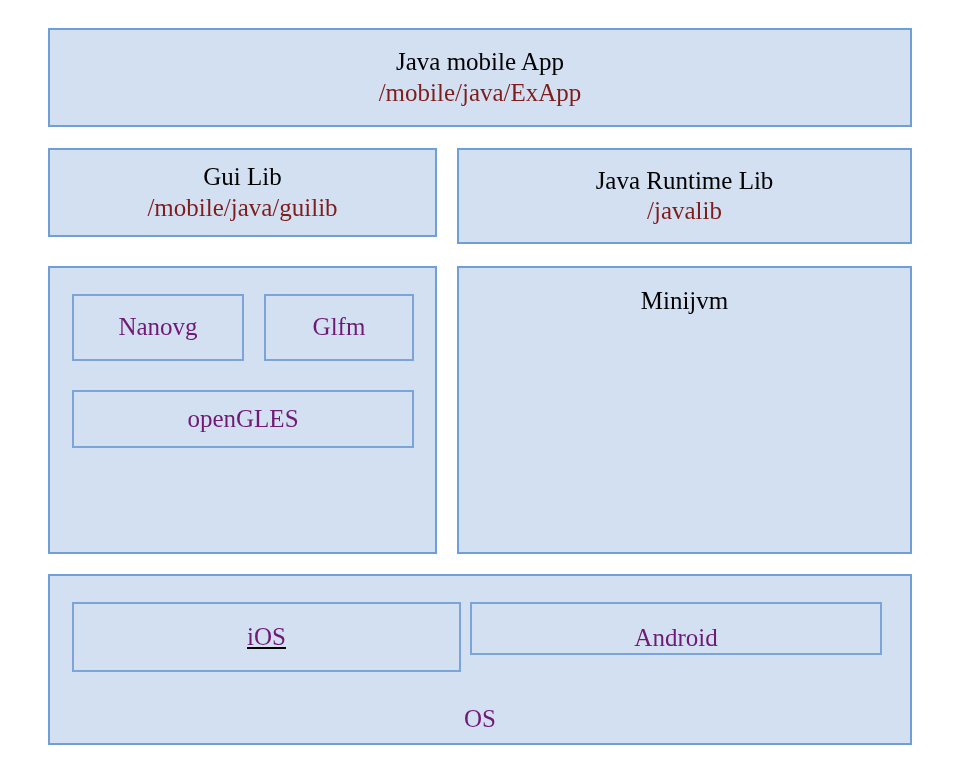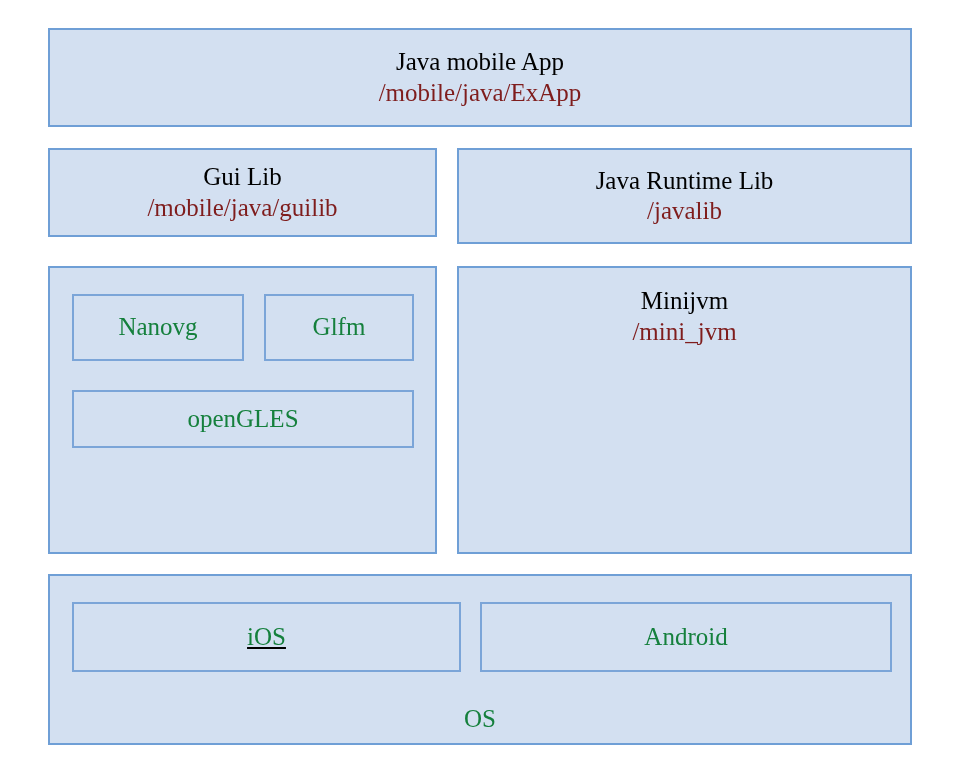--- a/index.html
+++ b/index.html
@@ -52,21 +52,21 @@
     white-space: nowrap;
   }
   .path {
     color: #7f1d1d;
     font-size: 25px;
     line-height: 1.22;
     text-align: center;
     white-space: nowrap;
   }
   .label {
-    color: #15803d;
+    color: #701a75;
     font-size: 25px;
     line-height: 1.22;
     text-align: center;
     white-space: nowrap;
   }
 
   
   #app-box { left: 48px; top: 28px; width: 864px; height: 99px; }
 
   
@@ -93,21 +93,21 @@
     justify-content: flex-start;
     padding-top: 18px;
   }
 
   
   #os-box {
     left: 48px; top: 574px; width: 864px; height: 171px;
     justify-content: flex-start;
   }
   #ios-box     { left: 22px;  top: 26px; width: 389px; height: 70px; text-decoration: underline; }
-  #android-box { left: 430px; top: 26px; width: 412px; height: 70px; }
+  #android-box { left: 420px; top: 26px; width: 412px; height: 53px; align-items: flex-end; }
   #os-label {
     position: absolute;
     left: 0; right: 0; top: 128px;
     text-align: center;
   }
 </style>
 </head>
 <body>
 
 <div id="diagram">
@@ -138,21 +138,20 @@
     </div>
 
     <div class="subbox" id="opengles-box">
       <span class="label">openGLES</span>
     </div>
 
   </div>
 
   <div class="box" id="jvm-box">
     <div class="title">Minijvm</div>
-    <div class="path">/mini_jvm</div>
   </div>
 
   <div class="box" id="os-box">
 
     <div class="subbox" id="ios-box">
       <span class="label">iOS</span>
     </div>
 
     <div class="subbox" id="android-box">
       <span class="label">Android</span>

